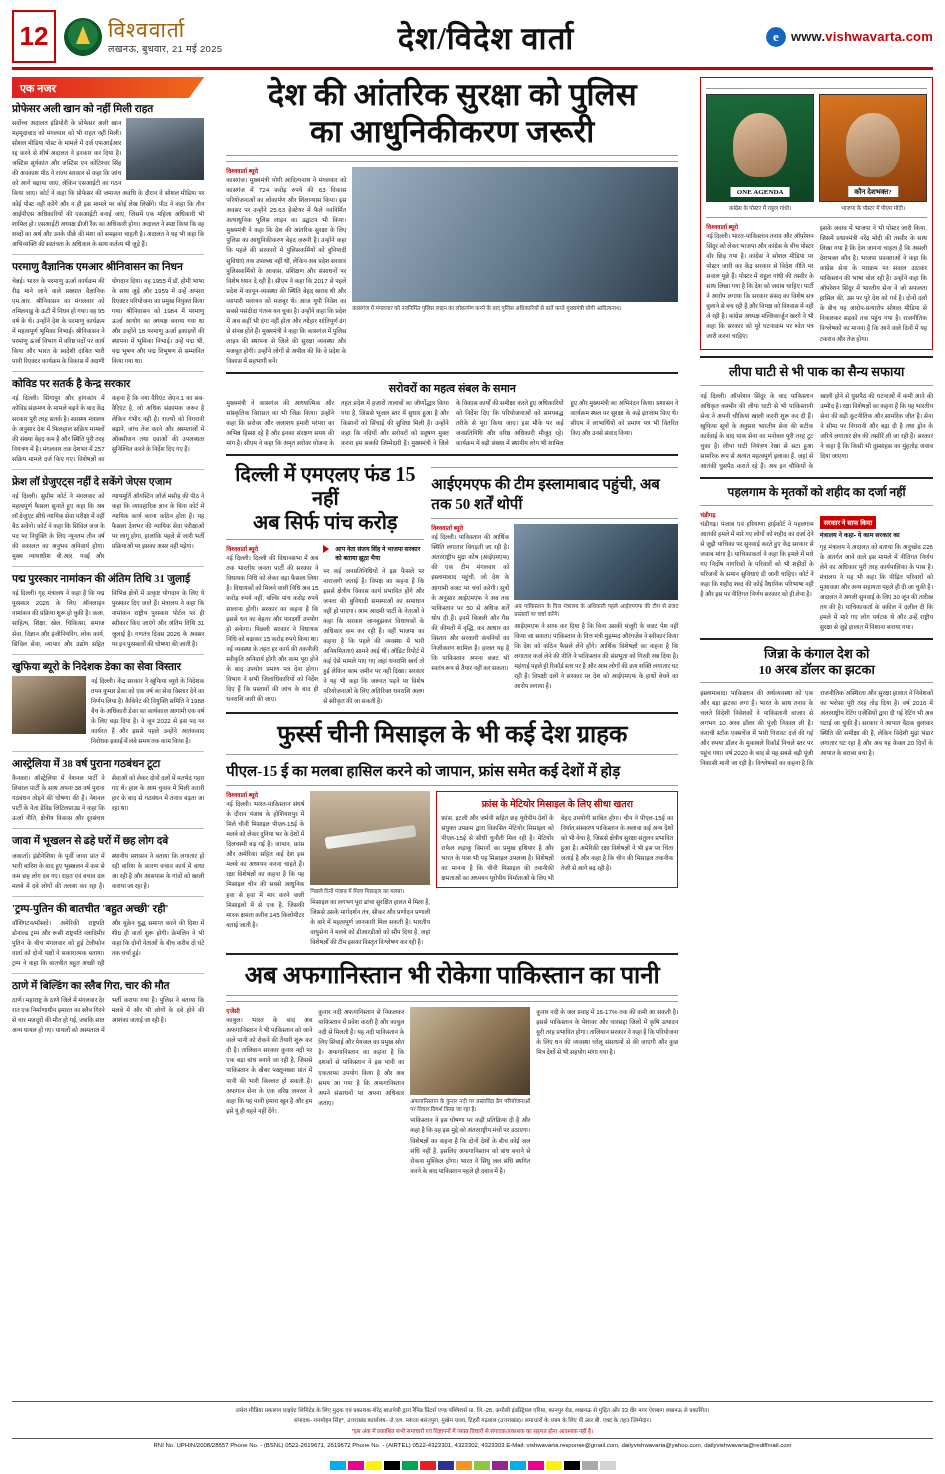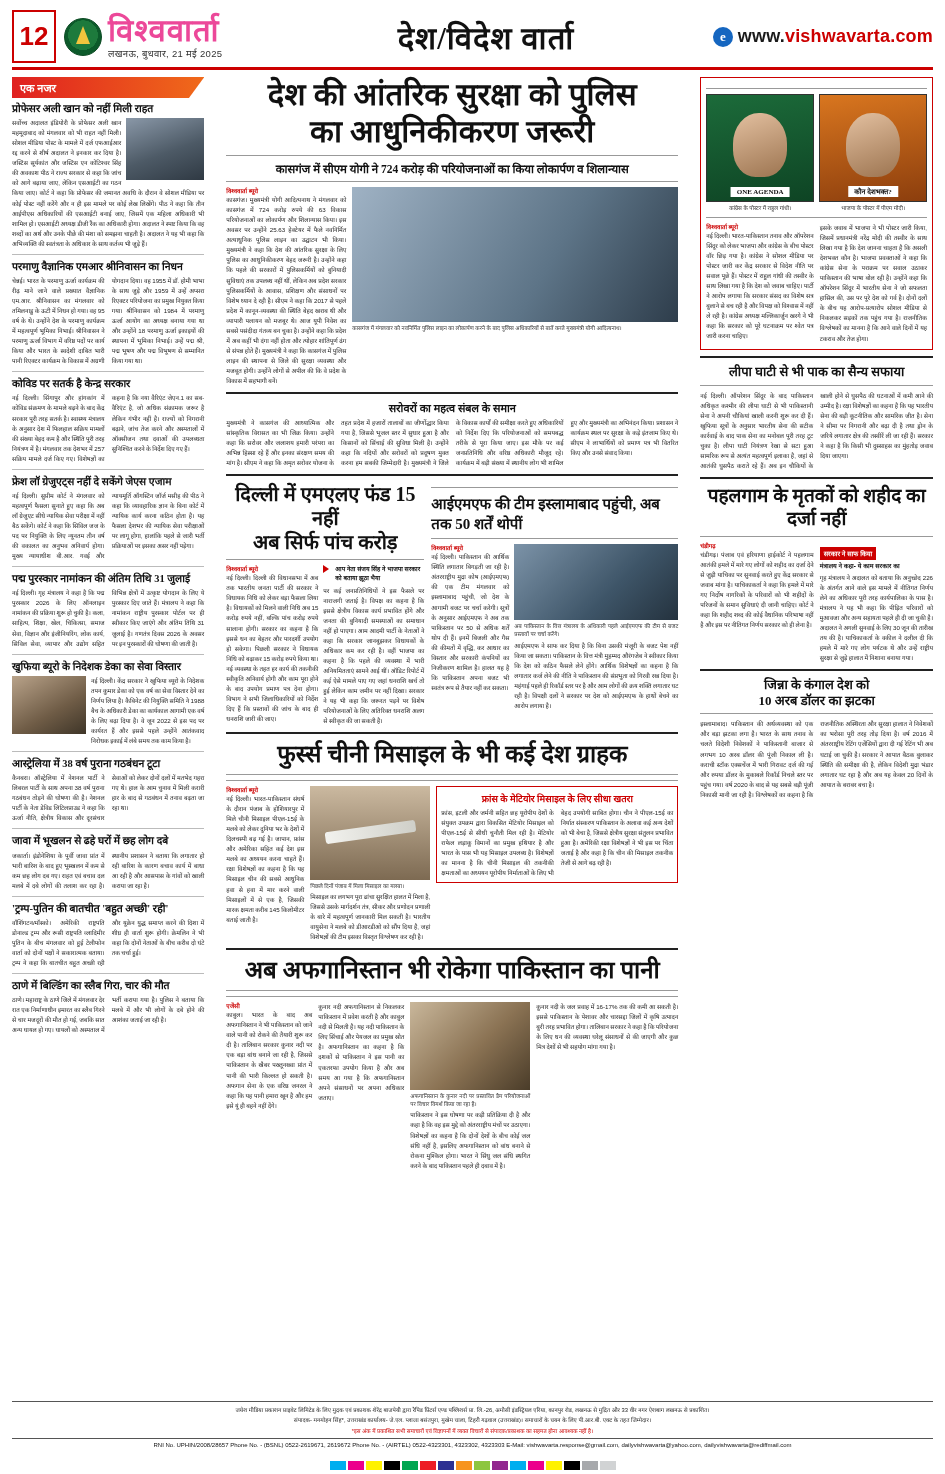--- a/index.html
+++ b/index.html
@@ -38,35 +38,35 @@
     border:1.5px solid #0a4a22; position:relative;
   }
   .logo-mark:after{
     content:"";position:absolute;left:50%;top:7px;transform:translateX(-50%);
     width:0;height:0;border-left:7px solid transparent;border-right:7px solid transparent;
     border-bottom:18px solid #f2c53d;
   }
   .logo-text { line-height:1; }
   .logo-title {
     font-family:"Liberation Serif", serif;
-    font-size:31px; font-weight:bold; letter-spacing:1px; color:#ec4899;
+    font-size:21px; font-weight:normal; letter-spacing:1px; color:#a16207;
   }
   .logo-sub { font-size:9.5px; color:#333; margin-top:3px; letter-spacing:.3px;}
   .mast-center {
     flex:1; display:flex; align-items:center; justify-content:center;
     font-family:"Liberation Serif", serif;
     font-size:31px; font-weight:bold; letter-spacing:1px;
   }
   .mast-right { width:240px; display:flex; align-items:center; justify-content:flex-end; gap:5px;}
   .eicon{
     width:20px;height:20px;border-radius:50%;background:#1566c0;color:#fff;
     font-size:13px;font-weight:bold;display:flex;align-items:center;justify-content:center;
     font-family:"Liberation Serif",serif;
   }
-  .site-url{ font-size:18px; font-weight:bold; color:#1a1a1a; letter-spacing:.2px;}
+  .site-url{ font-size:13px; font-weight:bold; color:#1a1a1a; letter-spacing:.2px;}
   .site-url .dom{ color:#c00; }
 
   
   .grid {
     display:flex; gap:22px; margin-top:7px;
     height:1285px;
   }
   .col-left { width:200px; }
   .col-mid  { width:470px; }
   .col-right{ width:242px; }
@@ -274,21 +274,20 @@
         <div class="body-text cols2">ठाणे। महाराष्ट्र के ठाणे जिले में मंगलवार देर रात एक निर्माणाधीन इमारत का स्लैब गिरने से चार मजदूरों की मौत हो गई, जबकि सात अन्य घायल हो गए। घायलों को अस्पताल में भर्ती कराया गया है। पुलिस ने बताया कि मलबे में और भी लोगों के दबे होने की आशंका जताई जा रही है।</div>
       </div>
     </div>
 
     <div class="col-mid">
 
       <div>
         <div class="lead-hd">देश की आंतरिक सुरक्षा को पुलिस</div>
         <div class="lead-hd">का आधुनिकीकरण जरूरी</div>
         <div class="rule"></div>
-        <div class="lead-sub">कासगंज में सीएम योगी ने 724 करोड़ की परियोजनाओं का किया लोकार्पण व शिलान्यास</div>
         <div class="rule"></div>
         <div style="display:flex; gap:6px; margin-top:3px;">
           <div style="width:120px;">
             <div class="byline">विश्ववार्ता ब्यूरो</div>
             <div class="body-text">कासगंज। मुख्यमंत्री योगी आदित्यनाथ ने मंगलवार को कासगंज में 724 करोड़ रुपये की 63 विकास परियोजनाओं का लोकार्पण और शिलान्यास किया। इस अवसर पर उन्होंने 25.63 हेक्टेयर में फैले नवनिर्मित अत्याधुनिक पुलिस लाइन का उद्घाटन भी किया। मुख्यमंत्री ने कहा कि देश की आंतरिक सुरक्षा के लिए पुलिस का आधुनिकीकरण बेहद जरूरी है। उन्होंने कहा कि पहले की सरकारों में पुलिसकर्मियों को बुनियादी सुविधाएं तक उपलब्ध नहीं थीं, लेकिन अब प्रदेश सरकार पुलिसकर्मियों के आवास, प्रशिक्षण और संसाधनों पर विशेष ध्यान दे रही है। सीएम ने कहा कि 2017 से पहले प्रदेश में कानून-व्यवस्था की स्थिति बेहद खराब थी और व्यापारी पलायन को मजबूर थे। आज यूपी निवेश का सबसे पसंदीदा गंतव्य बन चुका है। उन्होंने कहा कि प्रदेश में अब कहीं भी दंगा नहीं होता और त्योहार शांतिपूर्ण ढंग से संपन्न होते हैं। मुख्यमंत्री ने कहा कि कासगंज में पुलिस लाइन की स्थापना से जिले की सुरक्षा व्यवस्था और मजबूत होगी। उन्होंने लोगों से अपील की कि वे प्रदेश के विकास में सहभागी बनें।</div>
           </div>
           <div style="flex:1;">
             <div class="photo ph3" style="width:100%;height:135px;"></div>
             <div class="cap">कासगंज में मंगलवार को नवनिर्मित पुलिस लाइन का लोकार्पण करने के बाद पुलिस अधिकारियों से बातें करते मुख्यमंत्री योगी आदित्यनाथ।</div>
           </div>
@@ -341,20 +340,21 @@
             </div>
           </div>
         </div>
       </div>
 
       <div class="rule-thick"></div>
 
       <div>
         <div class="sec-hd lg">फुर्स्स चीनी मिसाइल के भी कई देश ग्राहक</div>
         <div class="rule"></div>
+        <div class="sec-sub">पीएल-15 ई का मलबा हासिल करने को जापान, फ्रांस समेत कई देशों में होड़</div>
         <div class="rule"></div>
         <div style="display:flex;gap:6px;margin-top:2px;">
           <div style="width:78px;">
             <div class="byline">विश्ववार्ता ब्यूरो</div>
             <div class="body-text">नई दिल्ली। भारत-पाकिस्तान संघर्ष के दौरान पंजाब के होशियारपुर में मिले चीनी मिसाइल पीएल-15ई के मलबे को लेकर दुनिया भर के देशों में दिलचस्पी बढ़ गई है। जापान, फ्रांस और अमेरिका सहित कई देश इस मलबे का अध्ययन करना चाहते हैं। रक्षा विशेषज्ञों का कहना है कि यह मिसाइल चीन की सबसे आधुनिक हवा से हवा में मार करने वाली मिसाइलों में से एक है, जिसकी मारक क्षमता करीब 145 किलोमीटर बताई जाती है।</div>
           </div>
           <div style="width:120px;">
             <div class="photo missile" style="width:100%;height:94px;"></div>
             <div class="cap">पिछले दिनों पंजाब में मिला मिसाइल का मलबा।</div>
             <div class="body-text" style="margin-top:2px;">मिसाइल का लगभग पूरा ढांचा सुरक्षित हालत में मिला है, जिससे उसके मार्गदर्शन तंत्र, सीकर और प्रणोदन प्रणाली के बारे में महत्वपूर्ण जानकारी मिल सकती है। भारतीय वायुसेना ने मलबे को डीआरडीओ को सौंप दिया है, जहां विशेषज्ञों की टीम इसका विस्तृत विश्लेषण कर रही है।</div>
@@ -431,21 +431,21 @@
 
       <div>
         <div class="mini-hd" style="font-size:13px;text-align:center;">लीपा घाटी से भी पाक का सैन्य सफाया</div>
         <div class="rule"></div>
         <div class="body-text cols2">नई दिल्ली। ऑपरेशन सिंदूर के बाद पाकिस्तान अधिकृत कश्मीर की लीपा घाटी से भी पाकिस्तानी सेना ने अपनी चौकियां खाली करनी शुरू कर दी हैं। खुफिया सूत्रों के अनुसार भारतीय सेना की सटीक कार्रवाई के बाद पाक सेना का मनोबल पूरी तरह टूट चुका है। लीपा घाटी नियंत्रण रेखा से सटा हुआ सामरिक रूप से अत्यंत महत्वपूर्ण इलाका है, जहां से आतंकी घुसपैठ कराते रहे हैं। अब इन चौकियों के खाली होने से घुसपैठ की घटनाओं में कमी आने की उम्मीद है। रक्षा विशेषज्ञों का कहना है कि यह भारतीय सेना की बड़ी कूटनीतिक और सामरिक जीत है। सेना ने सीमा पर निगरानी और बढ़ा दी है तथा ड्रोन के जरिये लगातार क्षेत्र की तस्वीरें ली जा रही हैं। सरकार ने कहा है कि किसी भी दुस्साहस का मुंहतोड़ जवाब दिया जाएगा।</div>
       </div>
 
       <div class="rule-thick"></div>
 
       <div>
-        <div class="sec-hd" style="font-size:19px;">पहलगाम के मृतकों को शहीद का दर्जा नहीं</div>
+        <div class="sec-hd" style="font-size:12px;">पहलगाम के मृतकों को शहीद का दर्जा नहीं</div>
         <div class="rule"></div>
         <div style="display:flex;gap:6px;">
           <div style="flex:1;">
             <div class="byline">चंडीगढ़</div>
             <div class="body-text">चंडीगढ़। पंजाब एवं हरियाणा हाईकोर्ट ने पहलगाम आतंकी हमले में मारे गए लोगों को शहीद का दर्जा देने से जुड़ी याचिका पर सुनवाई करते हुए केंद्र सरकार से जवाब मांगा है। याचिकाकर्ता ने कहा कि हमले में मारे गए निर्दोष नागरिकों के परिवारों को भी शहीदों के परिजनों के समान सुविधाएं दी जानी चाहिए। कोर्ट ने कहा कि शहीद शब्द की कोई वैधानिक परिभाषा नहीं है और इस पर नीतिगत निर्णय सरकार को ही लेना है।</div>
           </div>
           <div style="flex:1;">
             <div class="redbar">सरकार ने साफ किया</div>
             <div style="font-size:6.4px;font-weight:bold;line-height:1.4;margin-bottom:2px;">मंत्रालय ने कहा- ये काम सरकार का</div>
             <div class="body-text">गृह मंत्रालय ने अदालत को बताया कि अनुच्छेद 226 के अंतर्गत आने वाले इस मामले में नीतिगत निर्णय लेने का अधिकार पूरी तरह कार्यपालिका के पास है। मंत्रालय ने यह भी कहा कि पीड़ित परिवारों को मुआवजा और अन्य सहायता पहले ही दी जा चुकी है। अदालत ने अगली सुनवाई के लिए 30 जून की तारीख तय की है। याचिकाकर्ता के वकील ने दलील दी कि हमले में मारे गए लोग पर्यटक थे और उन्हें राष्ट्रीय सुरक्षा से जुड़े हालात में निशाना बनाया गया।</div>

